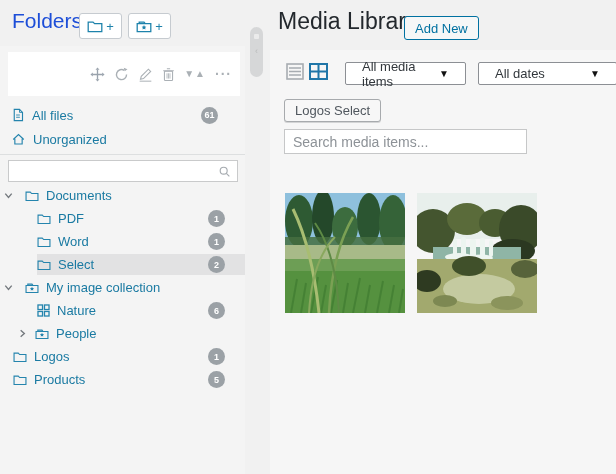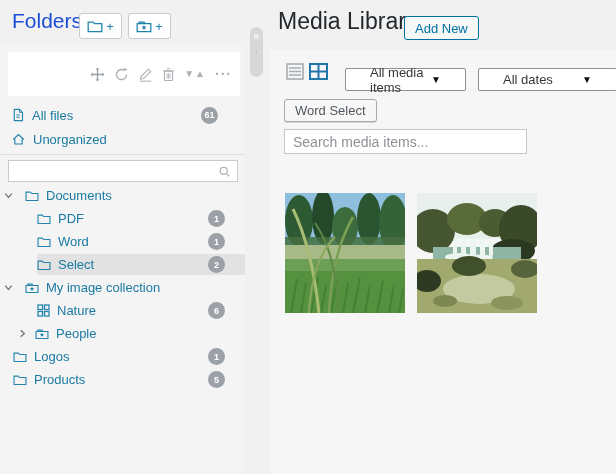--- a/index.html
+++ b/index.html
@@ -57,22 +57,22 @@
   
   .media-bg{position:absolute;left:270px;top:50px;width:346px;height:424px;background:#f6f6f6;}
   .media-title{position:absolute;left:278px;top:8px;font-size:23px;font-weight:400;color:#23282d;}
   .add-new{position:absolute;left:404px;top:16px;height:24px;padding:0 10px;background:#f6f7f7;
     border:1px solid #0071a1;border-radius:3px;color:#0071a1;font-size:13px;display:flex;align-items:center;cursor:pointer;box-sizing:border-box;}
 
   .view-icon{position:absolute;display:flex;cursor:pointer;}
   .view-list{left:286px;top:63px;color:#a7acb1;}
   .view-grid{left:309px;top:63px;color:#2076a8;}
 
-  .wp-select{position:absolute;top:68px;height:23px;background:#fff;border:1px solid #8c8f94;border-radius:2px;
-    display:flex;align-items:center;padding:0 24px;font-size:13px;color:#32373c;box-sizing:border-box;cursor:pointer;}
+  .wp-select{position:absolute;top:62px;height:23px;background:#fff;border:1px solid #8c8f94;border-radius:2px;
+    display:flex;align-items:center;padding:0 16px;font-size:13px;color:#32373c;box-sizing:border-box;cursor:pointer;}
   .sel-media{left:345px;width:121px;}
   .sel-date{left:478px;width:139px;}
   .wp-select .arrow{margin-left:auto;font-size:10px;color:#111;}
 
   .bulk-select{position:absolute;left:284px;top:99px;height:23px;padding:0 10px;background:#f7f7f7;
     border:1px solid #a7aaad;border-radius:3px;color:#50575e;font-size:13px;display:flex;align-items:center;
     box-shadow:0 1px 0 #d3d4d5;cursor:pointer;box-sizing:border-box;}
 
   .media-search{position:absolute;left:284px;top:129px;width:243px;height:25px;background:#fff;
     border:1px solid #c6c7c8;box-sizing:border-box;display:flex;}
@@ -315,21 +315,21 @@
   <div class="wp-select sel-media">
     <span>All media items</span>
     <span class="arrow">▼</span>
   </div>
 
   <div class="wp-select sel-date">
     <span>All dates</span>
     <span class="arrow">▼</span>
   </div>
 
-  <button class="bulk-select">Word Select</button>
+  <button class="bulk-select">Logos Select</button>
 
   <div class="media-search">
     <input type="text" placeholder="Search media items..." style="">
   </div>
 
   <div class="media-grid">
 
     <div class="thumb">
       <svg width="120" height="120" viewBox="0 0 120 120">
         <rect x="0" y="0" width="120" height="52" fill="#8ec0dd"></rect>

